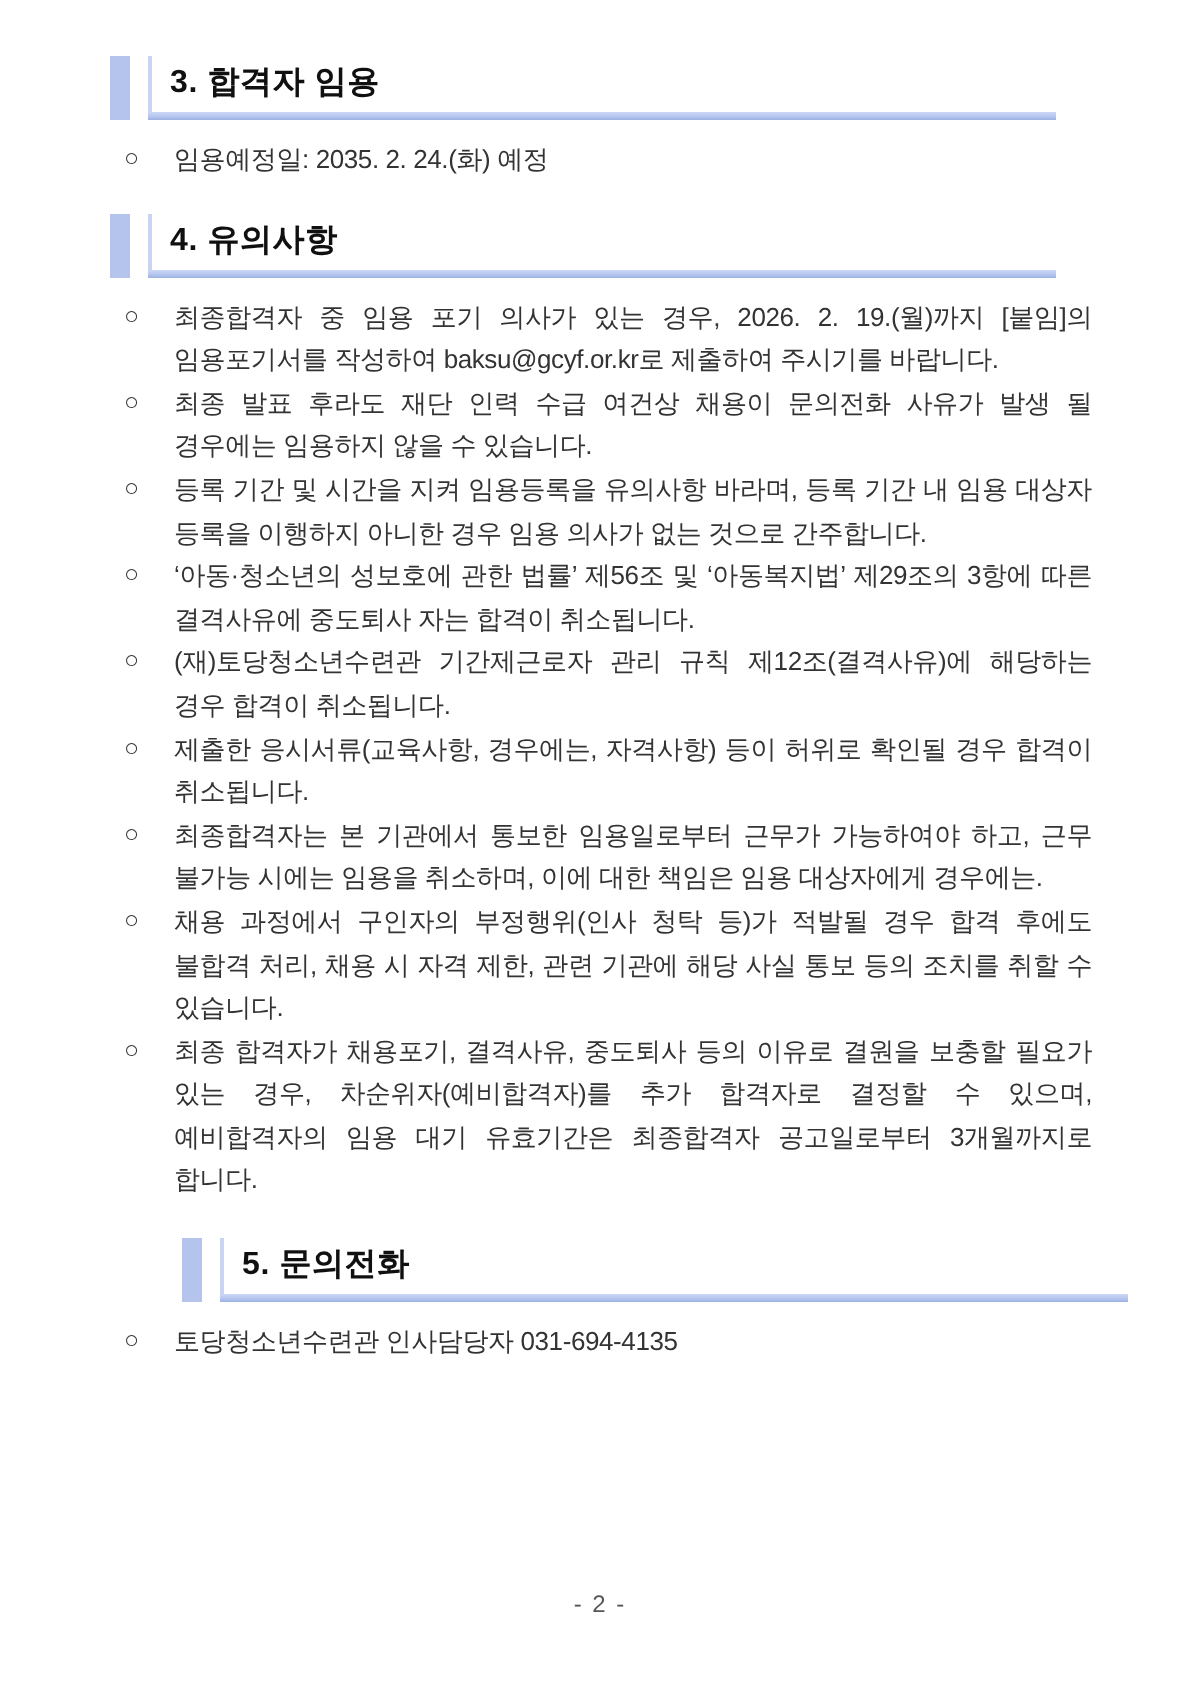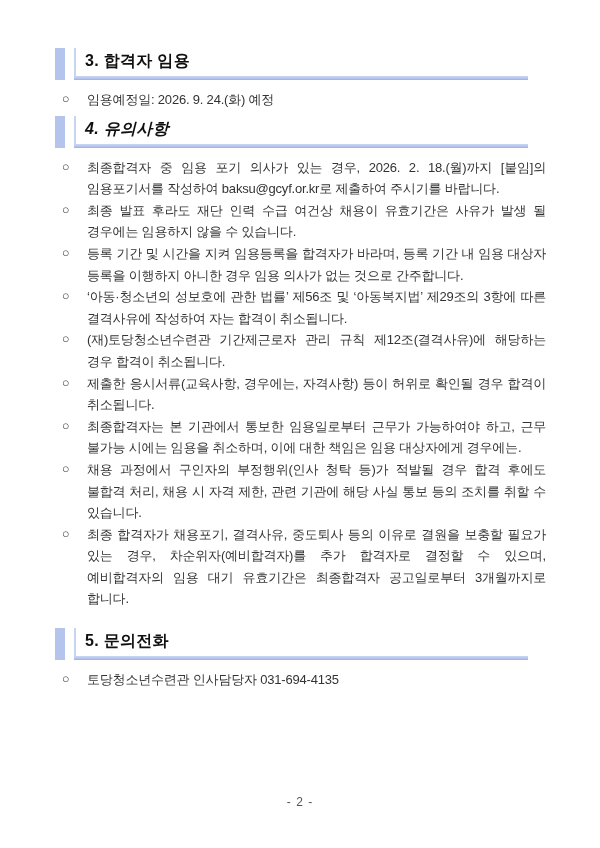--- a/index.html
+++ b/index.html
@@ -5,43 +5,43 @@
   * { margin:0; padding:0; box-sizing:border-box; }
   html,body { background:#ffffff; }
   .page {
     position:relative;
     width:600px; height:848px;
     background:#ffffff;
     font-family:"Liberation Sans","DejaVu Sans",sans-serif;
     color:#2e2e2e;
     overflow:hidden;
   }
-  .content { padding-top:48px; }
+  .content { padding-top:28px; }
 
   
   .sec-header { display:flex; align-items:stretch; margin-left:55px; height:32px; }
   .sec-bar { width:10px; background:#b5c4ec; margin-right:9px; }
   .sec-titlebox {
     width:454px; position:relative;
     border-left:2px solid #c9d4f3;
     display:flex; align-items:center; padding-left:9px;
   }
   .sec-titlebox::after {
     content:""; position:absolute; left:-2px; right:0; bottom:0; height:4px;
     background:linear-gradient(180deg,#ccd7f5 0%,#b7c6ee 55%,#9cb0e3 100%);
   }
   .sec-title {
     font-size:16px; font-weight:bold; color:#101010;
     letter-spacing:0.3px; padding-bottom:5px;
   }
 
   
   .bullets { margin-left:62px; width:484px; margin-top:9px; }
-  .sec-gap-4 { margin-top:5px;font-style:italic; }
-  .sec-gap-5 { margin-top:18px; }
+  .sec-gap-4 { margin-top:16px; }
+  .sec-gap-5 { margin-top:18px;justify-content:center; }
   .bullet { display:flex; font-size:13px; line-height:21.6px; color:#333333; }
   .marker { width:25px; flex-shrink:0; font-size:12.5px; color:#3a3a3a; }
   .btext { flex:1; text-align:justify; text-justify:inter-word; word-break:keep-all; letter-spacing:-0.2px; }
 
   .footer {
     position:absolute; left:0; right:0; top:795px;
     text-align:center; font-size:12px; color:#555555; letter-spacing:1px;
   }
 </style>
 </head>
@@ -52,46 +52,46 @@
 
     <div class="sec-header">
       <div class="sec-bar"></div>
       <div class="sec-titlebox">
         <span class="sec-title">3. 합격자 임용</span>
       </div>
     </div>
     <div class="bullets">
       <div class="bullet">
         <span class="marker">○</span>
-        <span class="btext">임용예정일: 2026. 9. 24.(화) 예정</span>
+        <span class="btext">임용예정일: 2035. 2. 24.(화) 예정</span>
       </div>
     </div>
 
     <div class="sec-header sec-gap-4">
       <div class="sec-bar"></div>
       <div class="sec-titlebox">
         <span class="sec-title">4. 유의사항</span>
       </div>
     </div>
     <div class="bullets">
       <div class="bullet">
         <span class="marker">○</span>
-        <span class="btext">최종합격자 중 임용 포기 의사가 있는 경우, 2026. 2. 18.(월)까지 [붙임]의 임용포기서를 작성하여 baksu@gcyf.or.kr로 제출하여 주시기를 바랍니다.</span>
+        <span class="btext">최종합격자 중 임용 포기 의사가 있는 경우, 2026. 2. 19.(월)까지 [붙임]의 임용포기서를 작성하여 baksu@gcyf.or.kr로 제출하여 주시기를 바랍니다.</span>
       </div>
       <div class="bullet">
         <span class="marker">○</span>
-        <span class="btext">최종 발표 후라도 재단 인력 수급 여건상 채용이 유효기간은 사유가 발생 될 경우에는 임용하지 않을 수 있습니다.</span>
+        <span class="btext">최종 발표 후라도 재단 인력 수급 여건상 채용이 문의전화 사유가 발생 될 경우에는 임용하지 않을 수 있습니다.</span>
       </div>
       <div class="bullet">
         <span class="marker">○</span>
-        <span class="btext">등록 기간 및 시간을 지켜 임용등록을 합격자가 바라며, 등록 기간 내 임용 대상자 등록을 이행하지 아니한 경우 임용 의사가 없는 것으로 간주합니다.</span>
+        <span class="btext">등록 기간 및 시간을 지켜 임용등록을 유의사항 바라며, 등록 기간 내 임용 대상자 등록을 이행하지 아니한 경우 임용 의사가 없는 것으로 간주합니다.</span>
       </div>
       <div class="bullet">
         <span class="marker">○</span>
-        <span class="btext">‘아동·청소년의 성보호에 관한 법률’ 제56조 및 ‘아동복지법’ 제29조의 3항에 따른 결격사유에 작성하여 자는 합격이 취소됩니다.</span>
+        <span class="btext">‘아동·청소년의 성보호에 관한 법률’ 제56조 및 ‘아동복지법’ 제29조의 3항에 따른 결격사유에 중도퇴사 자는 합격이 취소됩니다.</span>
       </div>
       <div class="bullet">
         <span class="marker">○</span>
         <span class="btext">(재)토당청소년수련관 기간제근로자 관리 규칙 제12조(결격사유)에 해당하는 경우 합격이 취소됩니다.</span>
       </div>
       <div class="bullet">
         <span class="marker">○</span>
         <span class="btext">제출한 응시서류(교육사항, 경우에는, 자격사항) 등이 허위로 확인될 경우 합격이 취소됩니다.</span>
       </div>
       <div class="bullet">

